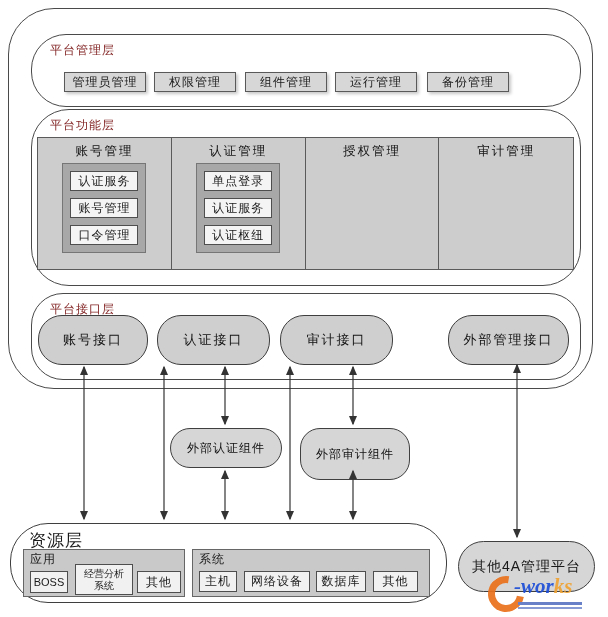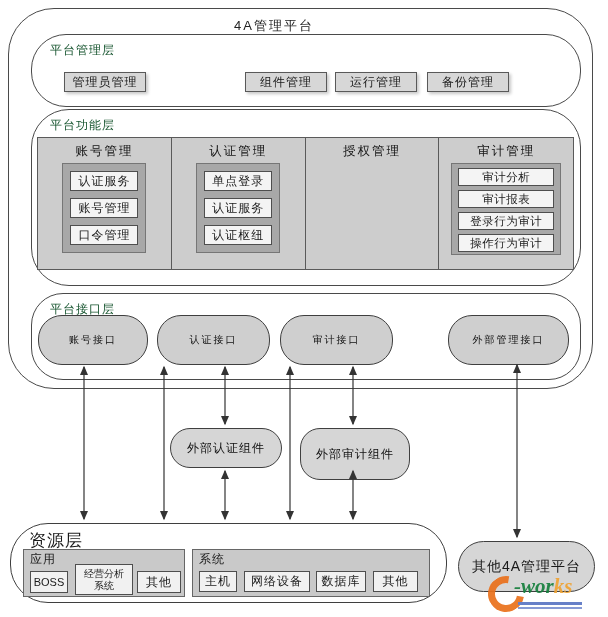--- a/index.html
+++ b/index.html
@@ -6,21 +6,21 @@
   body{width:608px;height:617px;font-family:"Liberation Sans","DejaVu Sans",sans-serif;color:#1a1a1a;}
   .canvas{position:relative;width:608px;height:617px;background:#ffffff;overflow:hidden;}
 
   
   .outer{position:absolute;left:8px;top:8px;width:583px;height:379px;
          border:1px solid #4a4a4a;border-radius:46px;background:#ffffff;}
   .diagram-title{position:absolute;left:150px;top:8px;width:230px;text-align:center;
          font-size:13px;letter-spacing:2px;color:#222;}
 
   .layer{position:absolute;border:1px solid #4a4a4a;background:#ffffff;}
-  .layer-label{position:absolute;left:18px;top:7px;font-size:12px;letter-spacing:1px;color:#14532d;}
+  .layer-label{position:absolute;left:18px;top:7px;font-size:12px;letter-spacing:1px;color:#7f1d1d;}
 
   .mgmt{left:22px;top:25px;width:548px;height:71px;border-radius:35px;}
   .mgmt-btn{position:absolute;top:37px;width:82px;height:20px;box-sizing:border-box;
          background:#d7d7d7;border:1px solid #595959;box-shadow:2px 2px 3px rgba(0,0,0,0.22);
          font-size:12px;letter-spacing:1px;display:flex;align-items:center;justify-content:center;}
 
   .func{left:22px;top:100px;width:548px;height:175px;border-radius:38px;}
   .func-box{position:absolute;left:5px;top:27px;width:537px;height:133px;box-sizing:border-box;
          background:#cdcdcd;border:1px solid #5a5a5a;display:grid;grid-template-columns:repeat(4,1fr);}
   .func-col{border-right:1px solid #5a5a5a;display:flex;flex-direction:column;align-items:center;}
@@ -30,21 +30,21 @@
          border:1px solid #767676;padding-top:7px;}
   .fn-btn{width:68px;height:20px;margin:0 auto 7px;box-sizing:border-box;background:#f4f4f4;
          border:1px solid #4e4e4e;font-size:12px;letter-spacing:1px;
          display:flex;align-items:center;justify-content:center;}
   .fn-box.audit{width:110px;height:92px;padding-top:4px;}
   .fn-box.audit .fn-btn{width:96px;height:18px;margin:0 auto 4px;font-size:11.5px;letter-spacing:0.5px;}
 
   .iface{left:22px;top:284px;width:548px;height:85px;border-radius:32px;}
   .pill{position:absolute;box-sizing:border-box;background:#cfcfcf;border:1px solid #3f3f3f;
         border-radius:24px;display:flex;align-items:center;justify-content:center;
-        font-size:10px;letter-spacing:2px;color:#111;}
+        font-size:13px;letter-spacing:2px;color:#111;}
 
   .ext-comp{position:absolute;box-sizing:border-box;background:#d6d6d6;border:1px solid #3f3f3f;
         border-radius:20px;display:flex;align-items:center;justify-content:center;
         font-size:12px;letter-spacing:1px;color:#111;}
 
   .resource{position:absolute;left:10px;top:523px;width:437px;height:80px;box-sizing:border-box;
         border:1px solid #3f3f3f;border-radius:38px;background:#ffffff;}
   .res-label{position:absolute;left:18px;top:5px;font-size:17px;letter-spacing:1px;}
   .res-group{position:absolute;box-sizing:border-box;background:#c9c9c9;border:1px solid #666;}
   .res-group-label{position:absolute;left:6px;top:1px;font-size:12px;letter-spacing:1px;}
@@ -57,36 +57,36 @@
         display:flex;align-items:center;justify-content:center;font-size:14px;letter-spacing:1px;z-index:4;}
 
   .arrows{position:absolute;left:0;top:0;width:608px;height:617px;z-index:5;pointer-events:none;}
 
   
   .watermark{position:absolute;left:488px;top:572px;width:120px;height:44px;z-index:10;opacity:0.92;}
   .wm-swoosh{position:absolute;left:0;top:4px;width:22px;height:22px;border:7px solid #ea711c;
         border-right-color:transparent;border-radius:50%;transform:rotate(-35deg);}
   .wm-text{position:absolute;left:26px;top:2px;font-family:"Liberation Serif","DejaVu Serif",serif;
         font-style:italic;font-weight:bold;font-size:21px;white-space:nowrap;}
-  .wm-part1{color:#15803d;}
+  .wm-part1{color:#1d4ed8;}
   .wm-part2{color:#f0a332;}
   .wm-line1{position:absolute;left:30px;top:30px;width:64px;height:3px;background:#5b76c4;}
   .wm-line2{position:absolute;left:30px;top:35px;width:64px;height:1.5px;background:#7c92d2;}
 </style>
 </head>
 <body>
 
 <div class="canvas">
 
   <div class="outer">
-    <div class="diagram-title">4A管理平台</div>
 
     <div class="layer mgmt">
       <div class="layer-label">平台管理层</div>
       <div class="mgmt-btn" style="left:32px;">管理员管理</div>
+      <div class="mgmt-btn" style="left:122px;">权限管理</div>
       <div class="mgmt-btn" style="left:213px;">组件管理</div>
       <div class="mgmt-btn" style="left:303px;">运行管理</div>
       <div class="mgmt-btn" style="left:395px;">备份管理</div>
     </div>
 
     <div class="layer func">
       <div class="layer-label">平台功能层</div>
       <div class="func-box">
 
         <div class="func-col">
@@ -106,26 +106,20 @@
             <div class="fn-btn">认证枢纽</div>
           </div>
         </div>
 
         <div class="func-col">
           <div class="func-col-title">授权管理</div>
         </div>
 
         <div class="func-col">
           <div class="func-col-title">审计管理</div>
-          <div class="fn-box audit">
-            <div class="fn-btn">审计分析</div>
-            <div class="fn-btn">审计报表</div>
-            <div class="fn-btn">登录行为审计</div>
-            <div class="fn-btn">操作行为审计</div>
-          </div>
         </div>
 
       </div>
     </div>
 
     <div class="layer iface">
       <div class="layer-label">平台接口层</div>
       <div class="pill" style="left:6px;top:21px;width:110px;height:50px;">账号接口</div>
       <div class="pill" style="left:125px;top:21px;width:113px;height:50px;">认证接口</div>
       <div class="pill" style="left:248px;top:21px;width:113px;height:50px;">审计接口</div>

